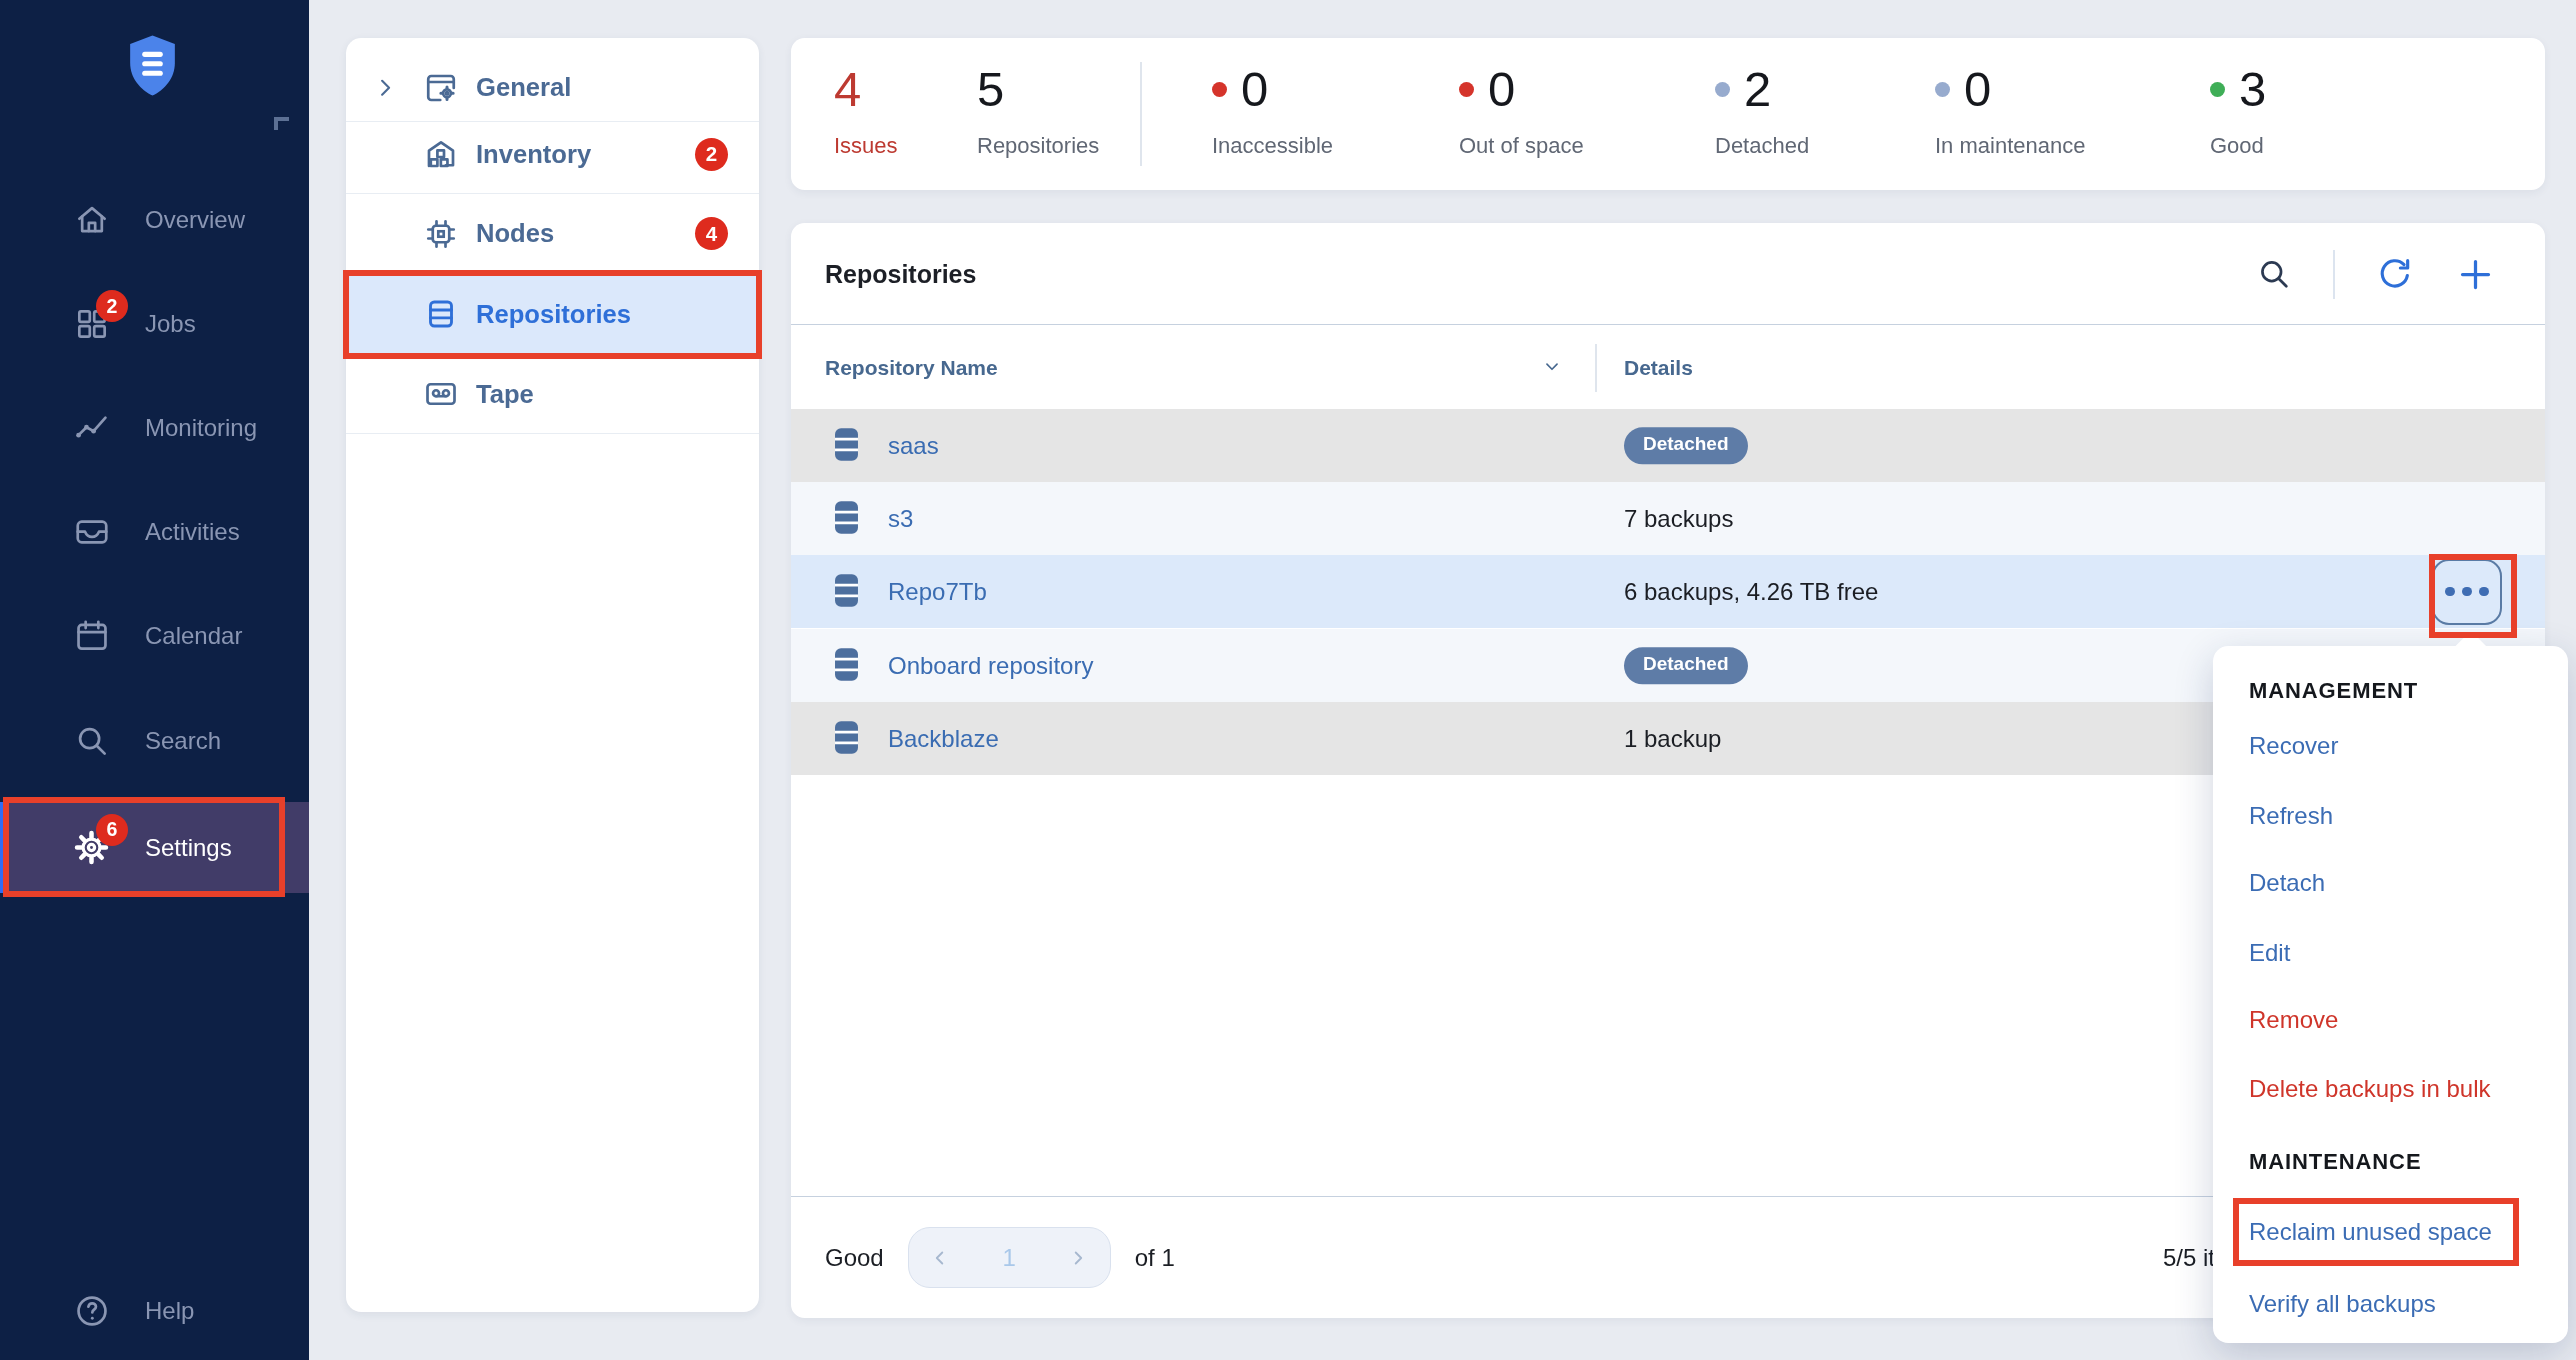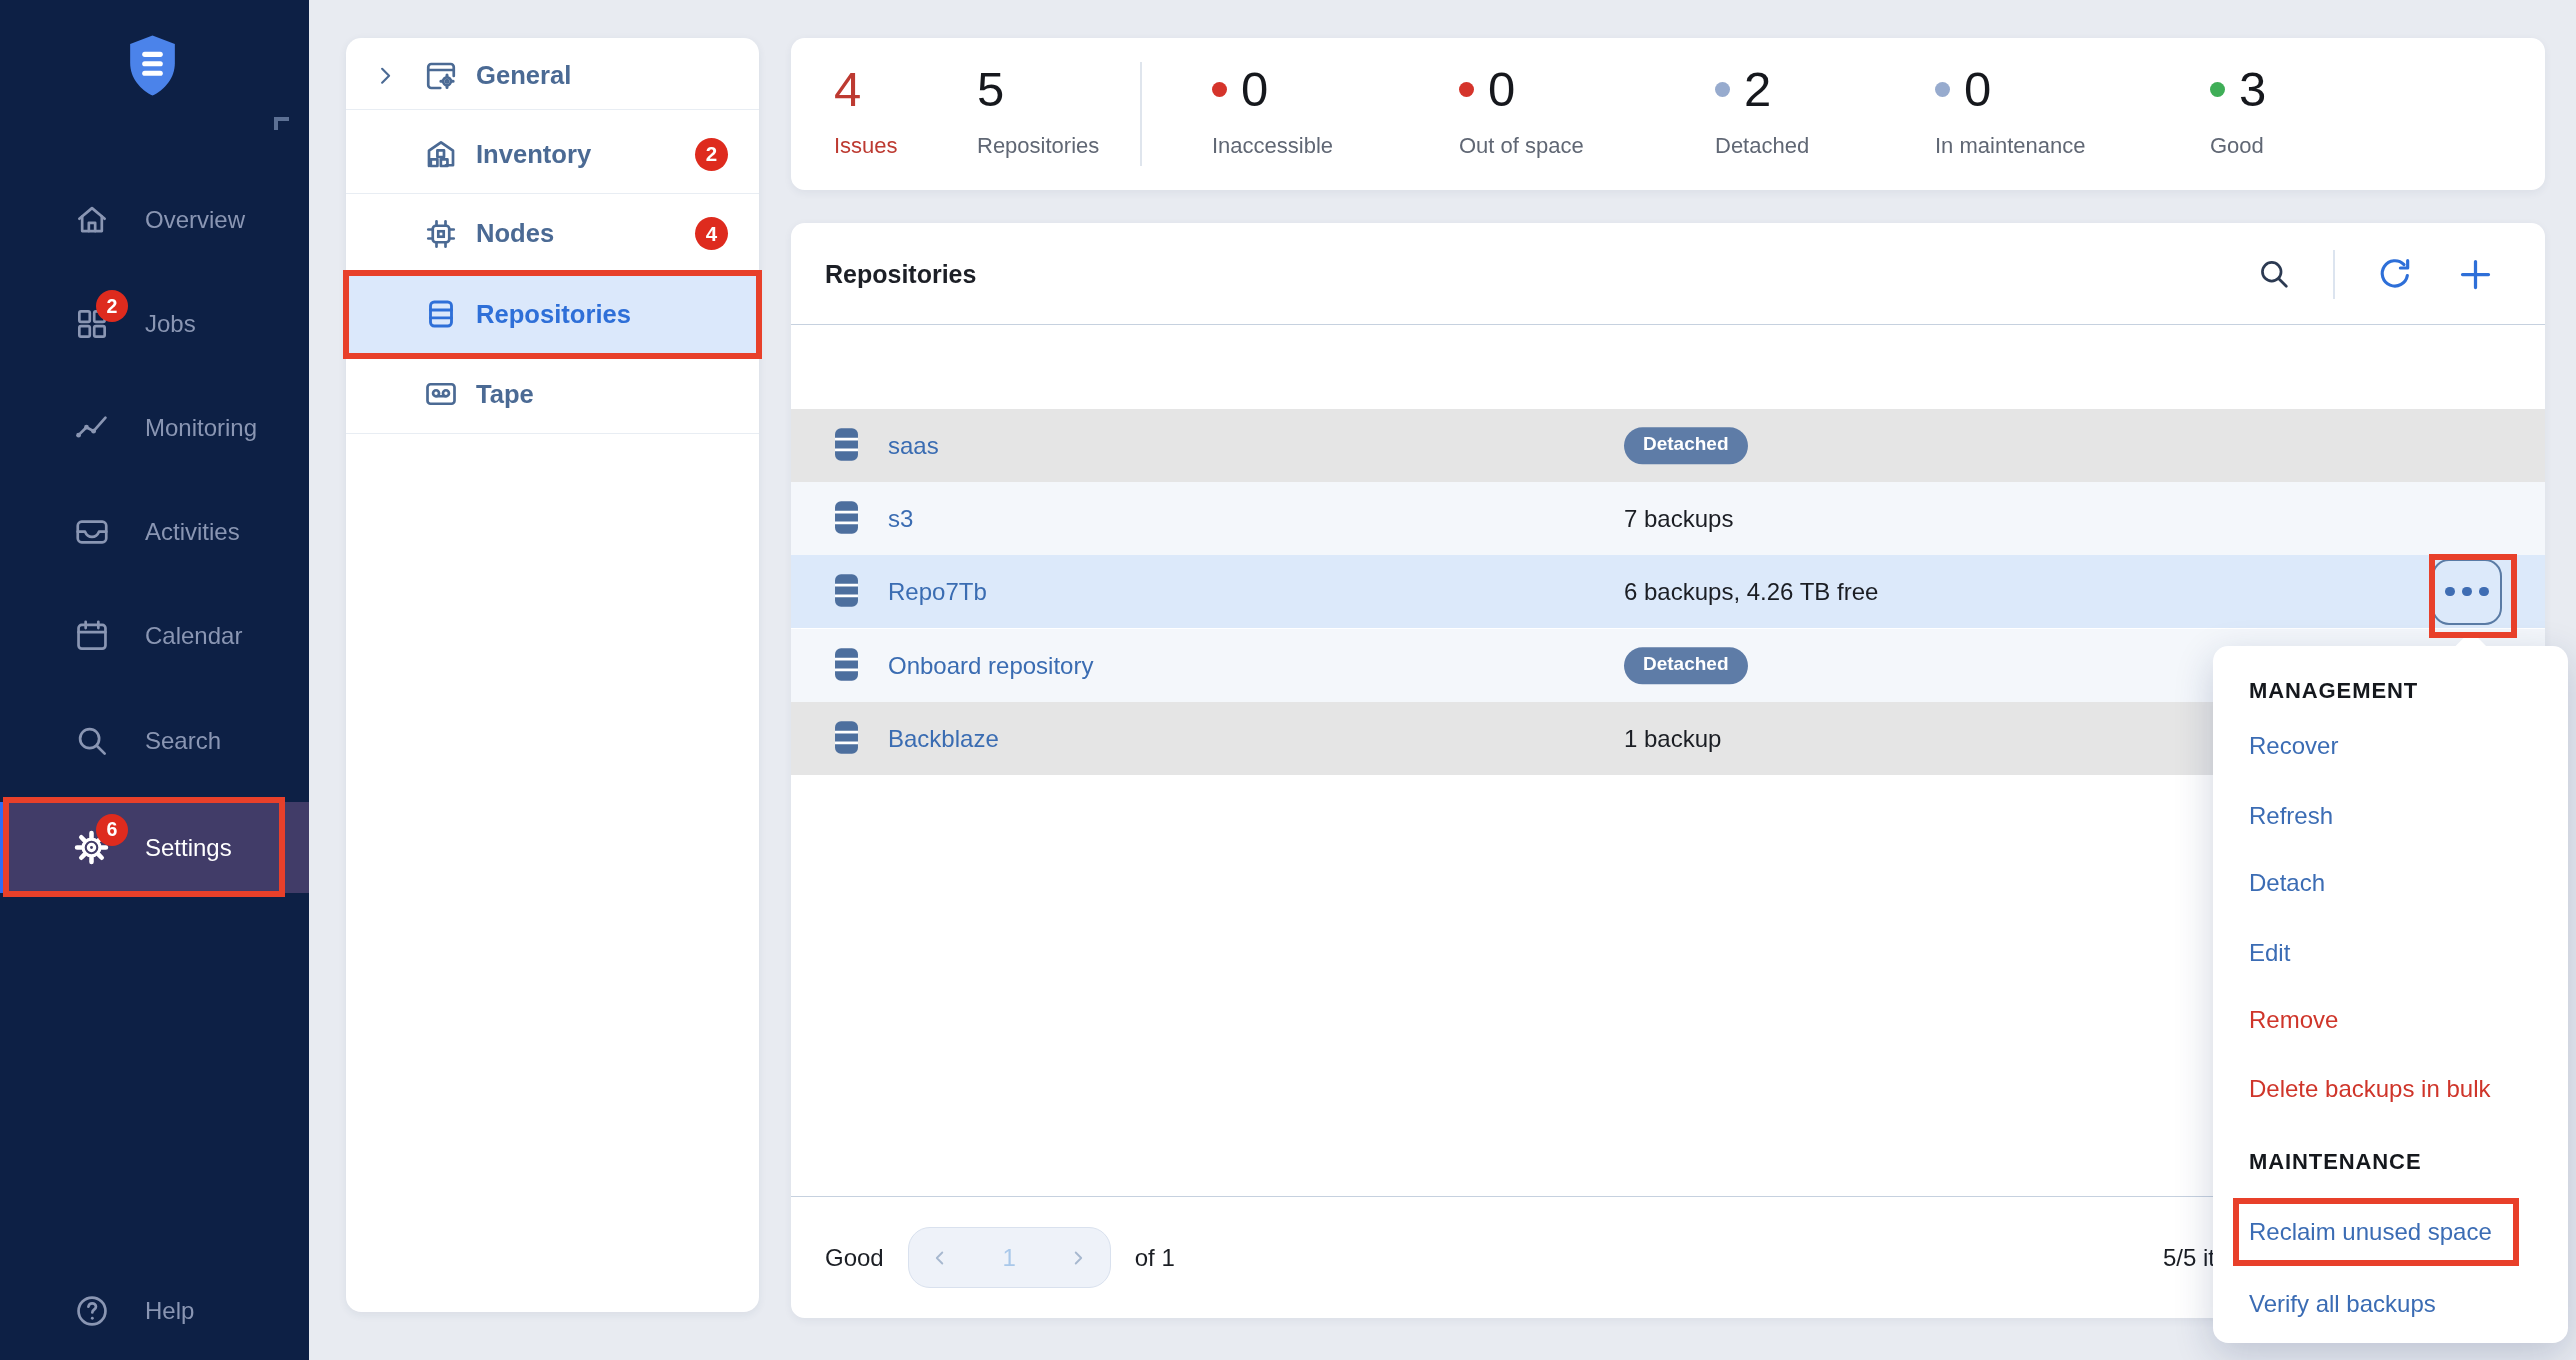--- a/index.html
+++ b/index.html
@@ -199,21 +199,21 @@
           <circle cx="12" cy="12" r="8.5"></circle>
           <path d="M9.7 9.3c.3-1.3 1.2-2.1 2.4-2.1 1.4 0 2.4.9 2.4 2.1 0 1.8-2.3 1.9-2.3 3.6"></path>
           <circle cx="12.2" cy="16.6" r="0.9" fill="currentColor" stroke="none"></circle>
           </svg>
       </span>
       <span>Help</span>
     </div>
   </div>
 
   <div class="subnav">
-    <div class="subnav-item" style="top:4px;height:68px">
+    <div class="subnav-item" style="top:16px;height:68px">
       <span class="expander">
         <svg width="25.6" height="25.6" viewBox="0 0 24 24" fill="none" stroke="currentColor" stroke-width="2" stroke-linecap="round" stroke-linejoin="round">
             <polyline points="9.5 5.5 16 12 9.5 18.5"></polyline>
           </svg>
       </span>
       <span class="ic">
         <svg width="36" height="36" viewBox="0 0 24 24" fill="none" stroke="currentColor" stroke-width="1.8" stroke-linecap="round">
           <path d="M20.5 12V6a2 2 0 0 0-2-2h-13a2 2 0 0 0-2 2v12a2 2 0 0 0 2 2h6"></path>
           <path d="M3.5 8h17"></path>
           <circle cx="16" cy="15.5" r="2.6"></circle>
@@ -341,20 +341,30 @@
             </svg>
         </span>
         <span class="tool">
           <svg width="39" height="39" viewBox="0 0 24 24" fill="none" stroke="#2e6fd8" stroke-width="2" stroke-linecap="round">
             <path d="M12 4v16M4 12h16"></path>
             </svg>
         </span>
       </div>
     </div>
 
+    <div class="thead">
+      <span class="th" style="left:34px">Repository Name</span>
+      <span class="sort-ic">
+        <svg width="22" height="22" viewBox="0 0 24 24" fill="none" stroke="currentColor" stroke-width="1.8" stroke-linecap="round" stroke-linejoin="round">
+            <polyline points="6.5 9.5 12 15 17.5 9.5"></polyline>
+          </svg>
+      </span>
+      <span class="col-divider"></span>
+      <span class="th" style="left:833px">Details</span>
+    </div>
 
     <div class="row row-white" style="top:186px">
       <span class="dbic">
         <svg width="29" height="39" viewBox="0 0 24 30">
             <rect x="2.5" y="1.5" width="19" height="27" rx="5" fill="#4d6f9e"></rect>
             <path d="M2.5 10.5h19M2.5 19.5h19" stroke="#fff" stroke-width="2.2"></path>
           </svg>
       </span>
       <span class="name">saas</span>
       <span class="details"><span class="pill">Detached</span></span>

